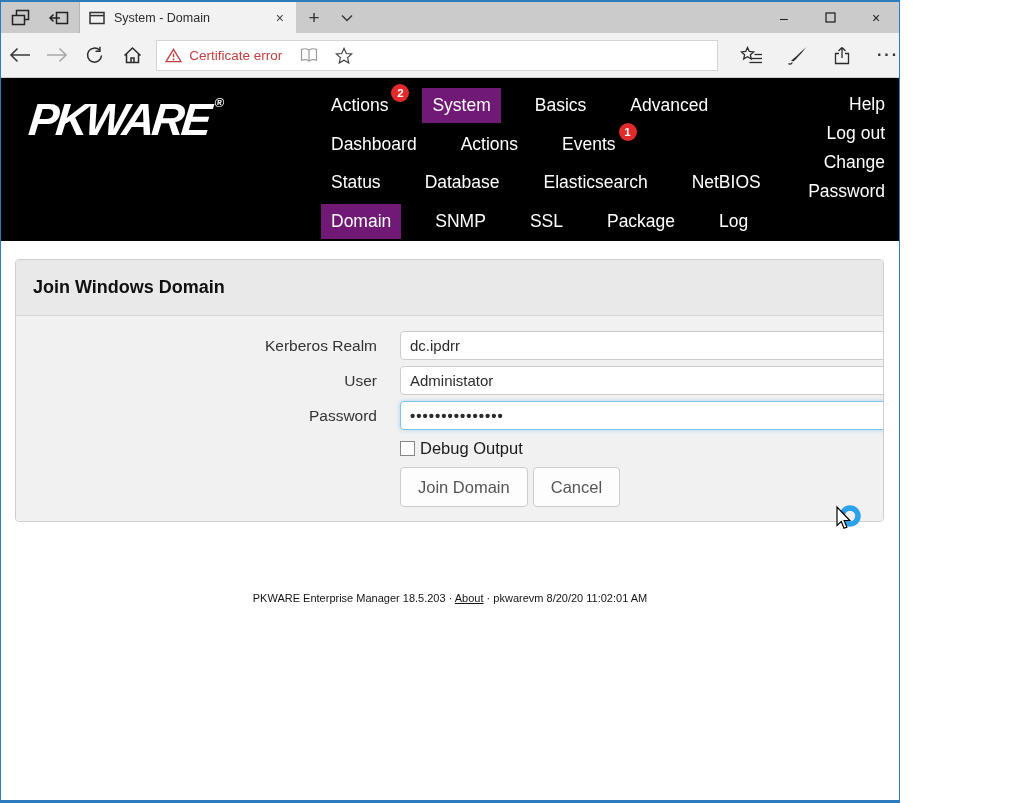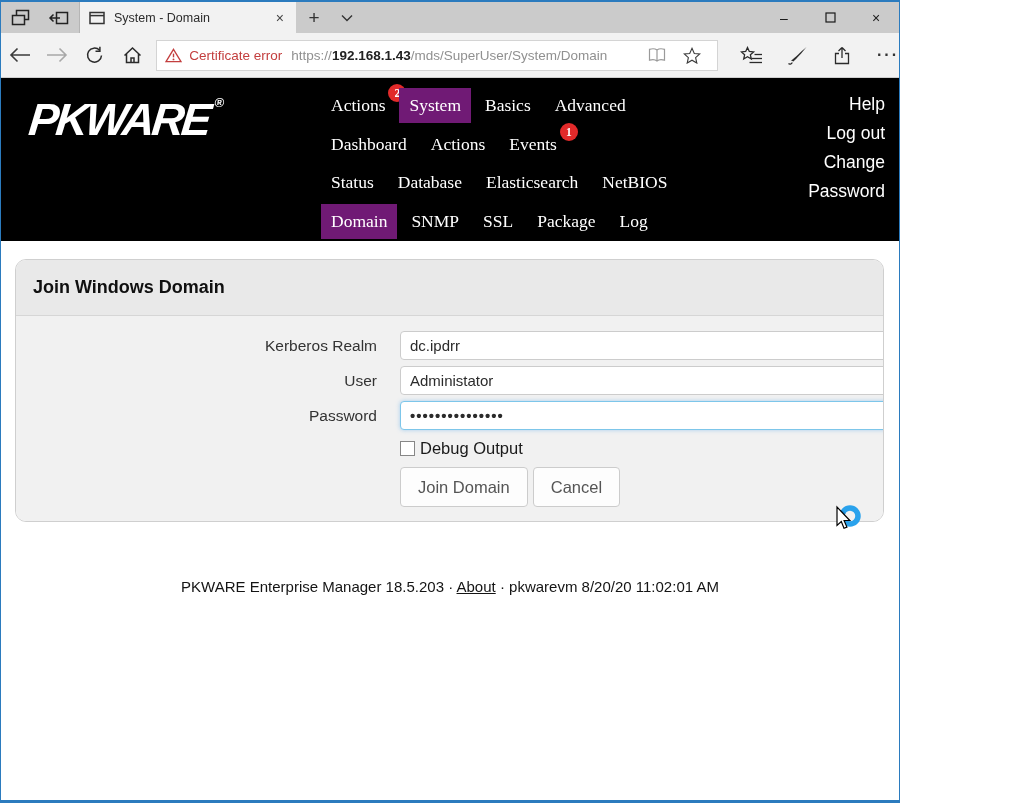--- a/index.html
+++ b/index.html
@@ -39,54 +39,54 @@
   .more-dots { font-size:16px; letter-spacing:2px; color:#333; font-weight:bold; }
   
   .masthead { height:163px; background:#000; color:#fff; display:flex; flex-shrink:0; }
   .brand { width:292px; padding:16px 0 0 28px; flex-shrink:0; }
   .brand-text {
     font-size:45px; font-weight:bold; font-style:italic; letter-spacing:-3px;
     transform:skewX(-6deg); display:inline-block; white-space:nowrap;
   }
   .brand-reg { font-size:13px; vertical-align:28px; letter-spacing:0; margin-left:4px; }
   .mainnav { flex:1; padding-top:8px; display:flex; flex-direction:column; }
-  .nav-row { display:flex; align-items:center; height:39px; column-gap:4px;font-family:Liberation Serif, serif; }
+  .nav-row { display:flex; align-items:center; height:39px; column-gap:24px; }
   .nav-item { position:relative; padding:7px 10px; font-size:17.5px; white-space:nowrap; cursor:default; }
   .nav-item.selected { background:#701a75; }
   .badge {
     position:absolute; top:-4px; right:-11px; min-width:18px; height:18px; border-radius:50%;
     background:#e22a2a; color:#fff; font-size:11.5px; font-weight:bold;
     display:flex; align-items:center; justify-content:center;
   }
   .utility { margin-left:auto; padding:12px 14px 0 0; text-align:right; font-size:17.5px; line-height:29px; }
   .utility-item { display:block; max-width:96px; cursor:default; }
   
   .content { flex:1; background:#fff; position:relative; }
-  .panel { margin:18px 15px 0 14px; border:1px solid #cfcfcf; border-radius:11px; overflow:hidden; }
+  .panel { margin:18px 15px 0 14px; border:1px solid #cfcfcf; border-radius:4px; overflow:hidden; }
   .panel-header {
     background:#e9e9e9; border-bottom:1px solid #d6d6d6;
     padding:17px 17px; font-size:18px; font-weight:bold; color:#101010;
   }
   .panel-body { background:#f1f1f1; padding:15px 15px 12px 15px; }
   .form-row { display:grid; grid-template-columns:346px 576px; column-gap:23px; align-items:center; margin-bottom:6px; }
   .form-label { text-align:right; font-size:15.5px; color:#333; }
   .form-input {
     height:29px; box-sizing:border-box; border:1px solid #ccc; border-radius:4px;
     padding:3px 9px; font-size:15px; color:#2b2b2b; background:#fff; font-family:inherit; outline:none;
   }
   .form-input.focused { border:1px solid #7dc6ea; box-shadow:0 0 4px rgba(102,175,233,.55); }
   .form-input.masked { font-size:15px; letter-spacing:1px; font-weight:bold; }
   .checkbox-row { margin:9px 0 4px 369px; display:flex; align-items:center; font-size:16.5px; color:#1a1a1a; }
   .checkbox { width:15px; height:15px; box-sizing:border-box; border:1px solid #878787; background:#fff; margin-right:5px; }
   .button-row { margin:9px 0 2px 369px; display:flex; gap:5px; }
   .btn {
     height:40px; padding:0 17px; background:#fdfdfd; border:1px solid #ccc; border-radius:4px;
     font-size:16.5px; color:#555; font-family:inherit; cursor:default;
   }
-  .footer { text-align:center; margin-top:56px; font-size:15px; color:#141414; }
+  .footer { text-align:center; margin-top:70px; font-size:11px; color:#141414; }
   .footer a { color:#141414; text-decoration:underline; cursor:pointer; }
   .cursor-overlay { position:absolute; left:824px; top:496px; pointer-events:none; }
 </style>
 </head>
 <body>
 
 <div class="window">
 
   <div class="tabbar">
     <div class="tabbar-icons">
@@ -154,21 +154,20 @@
     </span>
     <div class="addressbar">
       <span class="icon-btn">
         <svg width="17" height="15" viewBox="0 0 17 15">
           <path d="M8.5 1.3 L16 13.7 H1 Z" fill="none" stroke="#c33e3e" stroke-width="1.3"></path>
           <line x1="8.5" y1="5.6" x2="8.5" y2="9.3" stroke="#c33e3e" stroke-width="1.4"></line>
           <circle cx="8.5" cy="11.4" r="0.95" fill="#c33e3e"></circle>
         </svg>
       </span>
       <span class="cert">Certificate error</span>
-      <span class="url"><span>https://</span><span class="host">192.168.1.43</span><span>/mds/SuperUser/System/Domain</span></span>
       <span class="addr-icon icon-btn">
         <svg width="20" height="16" viewBox="0 0 20 16">
           <path d="M10 3 C8.2 1.6 5.2 1.5 2.5 2.3 V13.2 C5.2 12.4 8.2 12.5 10 14 C11.8 12.5 14.8 12.4 17.5 13.2 V2.3 C14.8 1.5 11.8 1.6 10 3 Z M10 3 V14" fill="none" stroke="#9a9a9a" stroke-width="1.2"></path>
         </svg>
       </span>
       <span class="addr-icon icon-btn">
         <svg width="18" height="17" viewBox="0 0 24 23">
           <path d="M12 1.8 L15.1 8.7 L22.5 9.4 L16.9 14.4 L18.5 21.7 L12 17.8 L5.5 21.7 L7.1 14.4 L1.5 9.4 L8.9 8.7 Z" fill="none" stroke="#3b3b3b" stroke-width="1.5"></path>
         </svg>
       </span>

